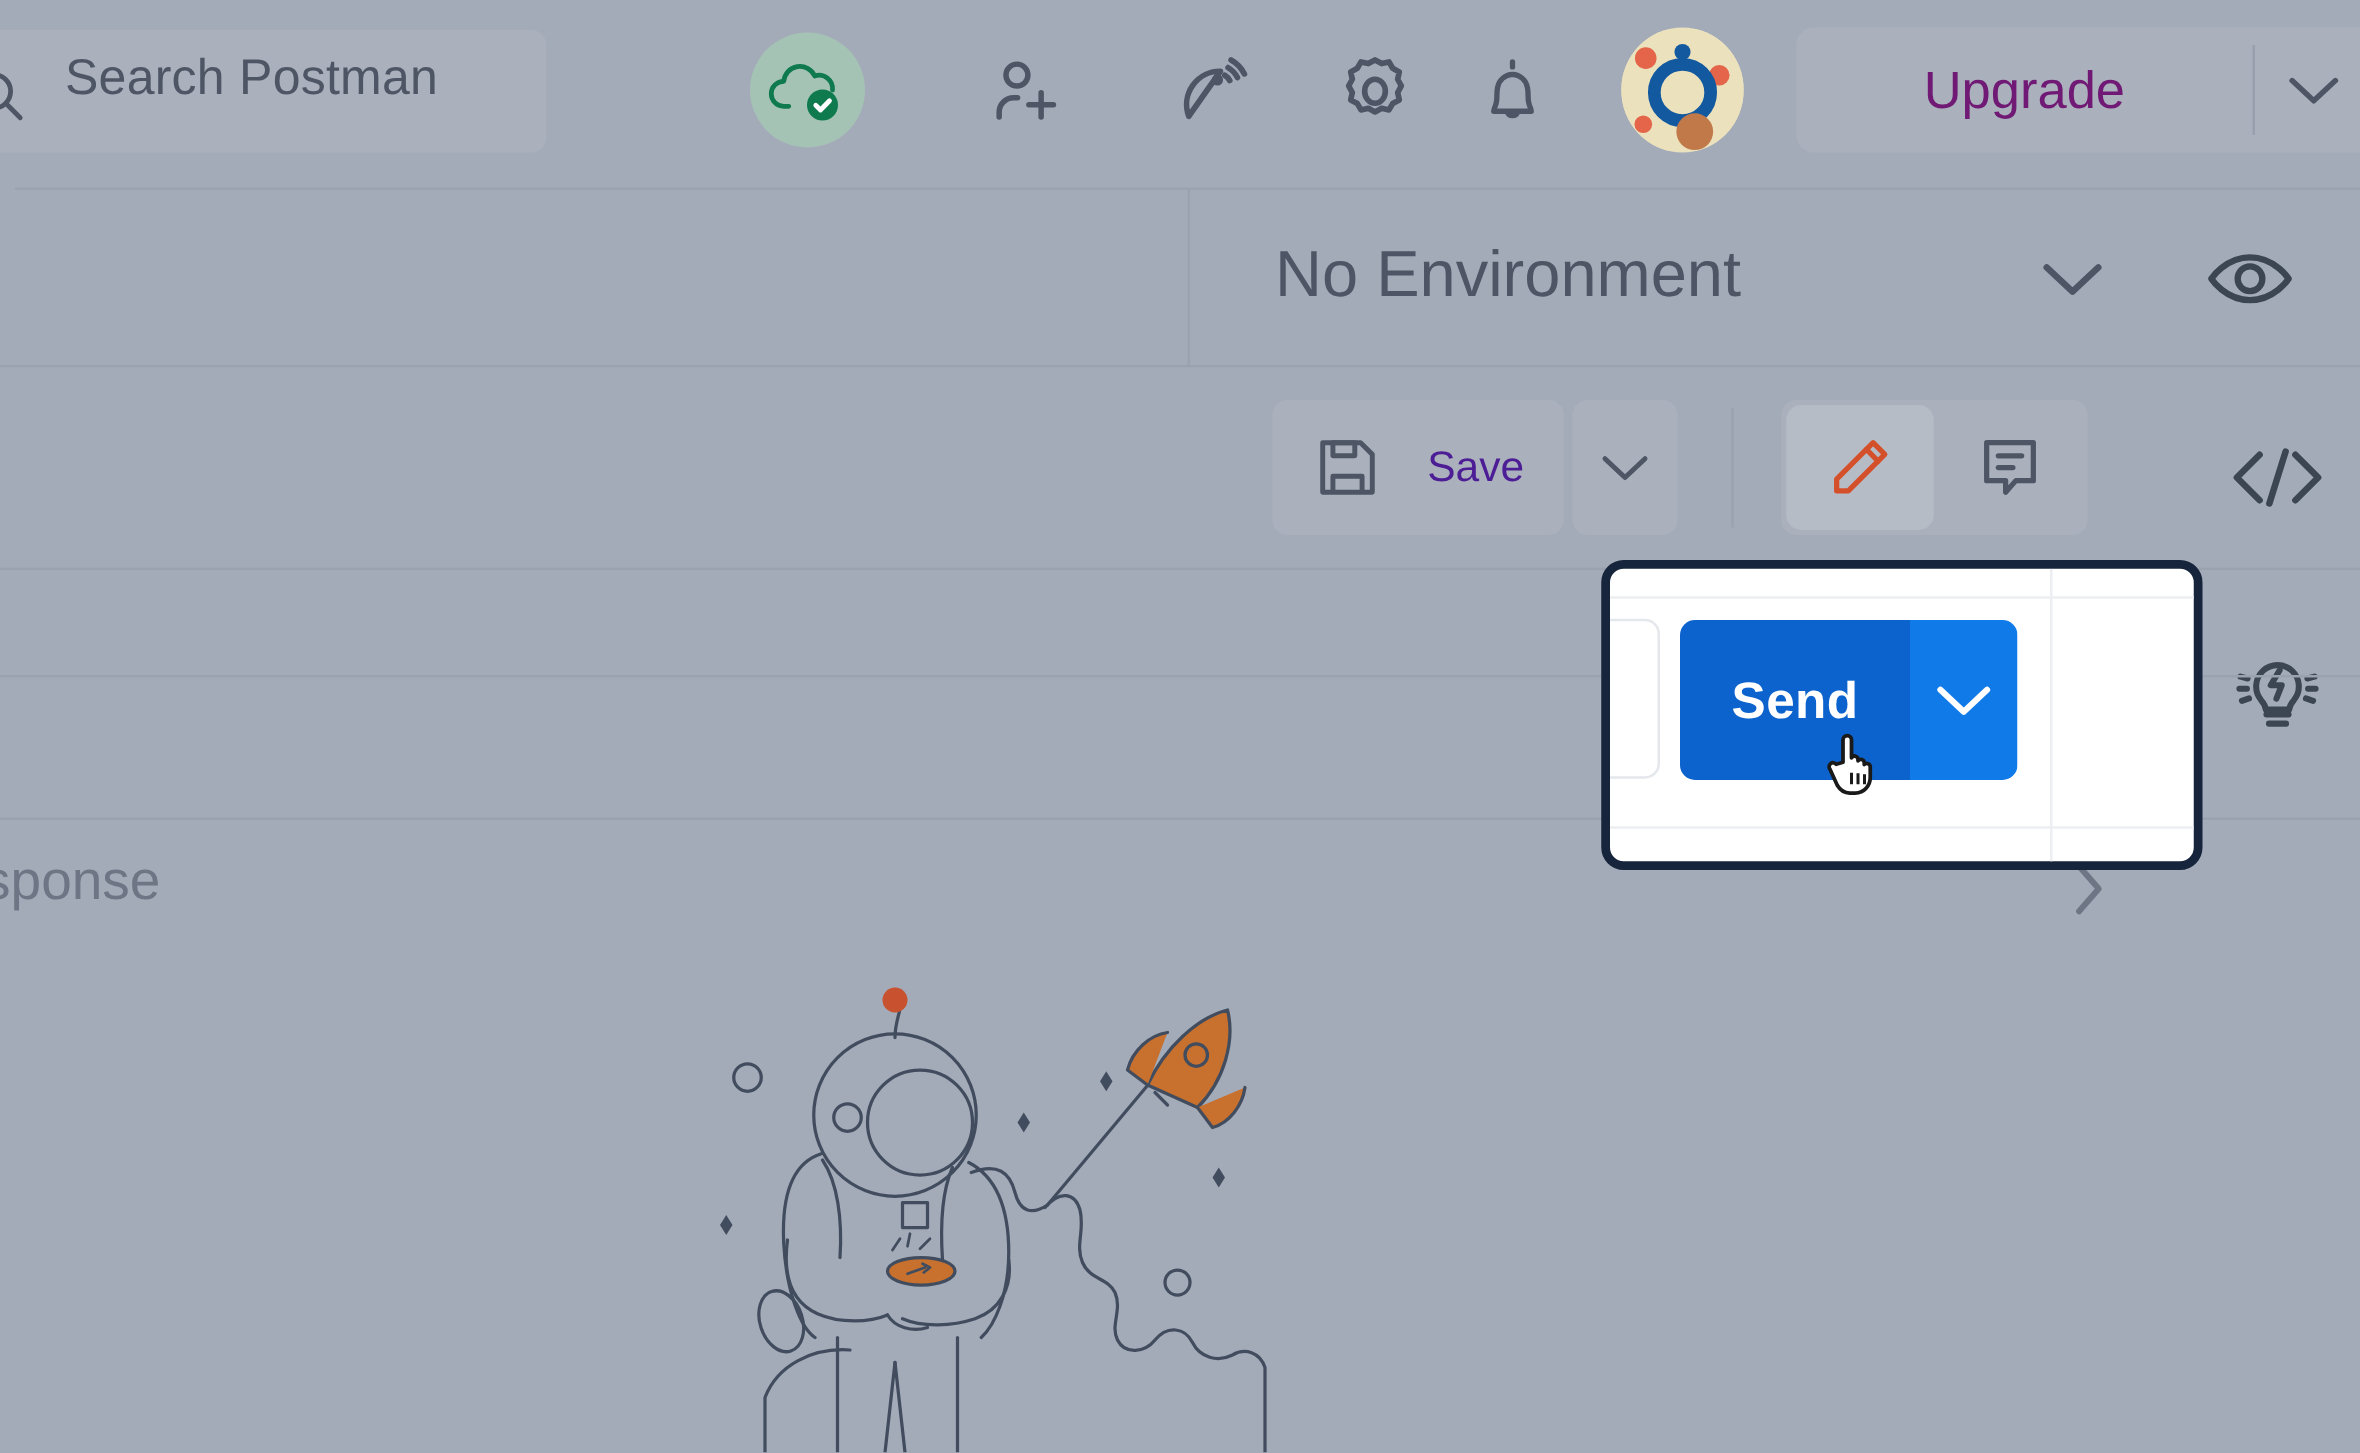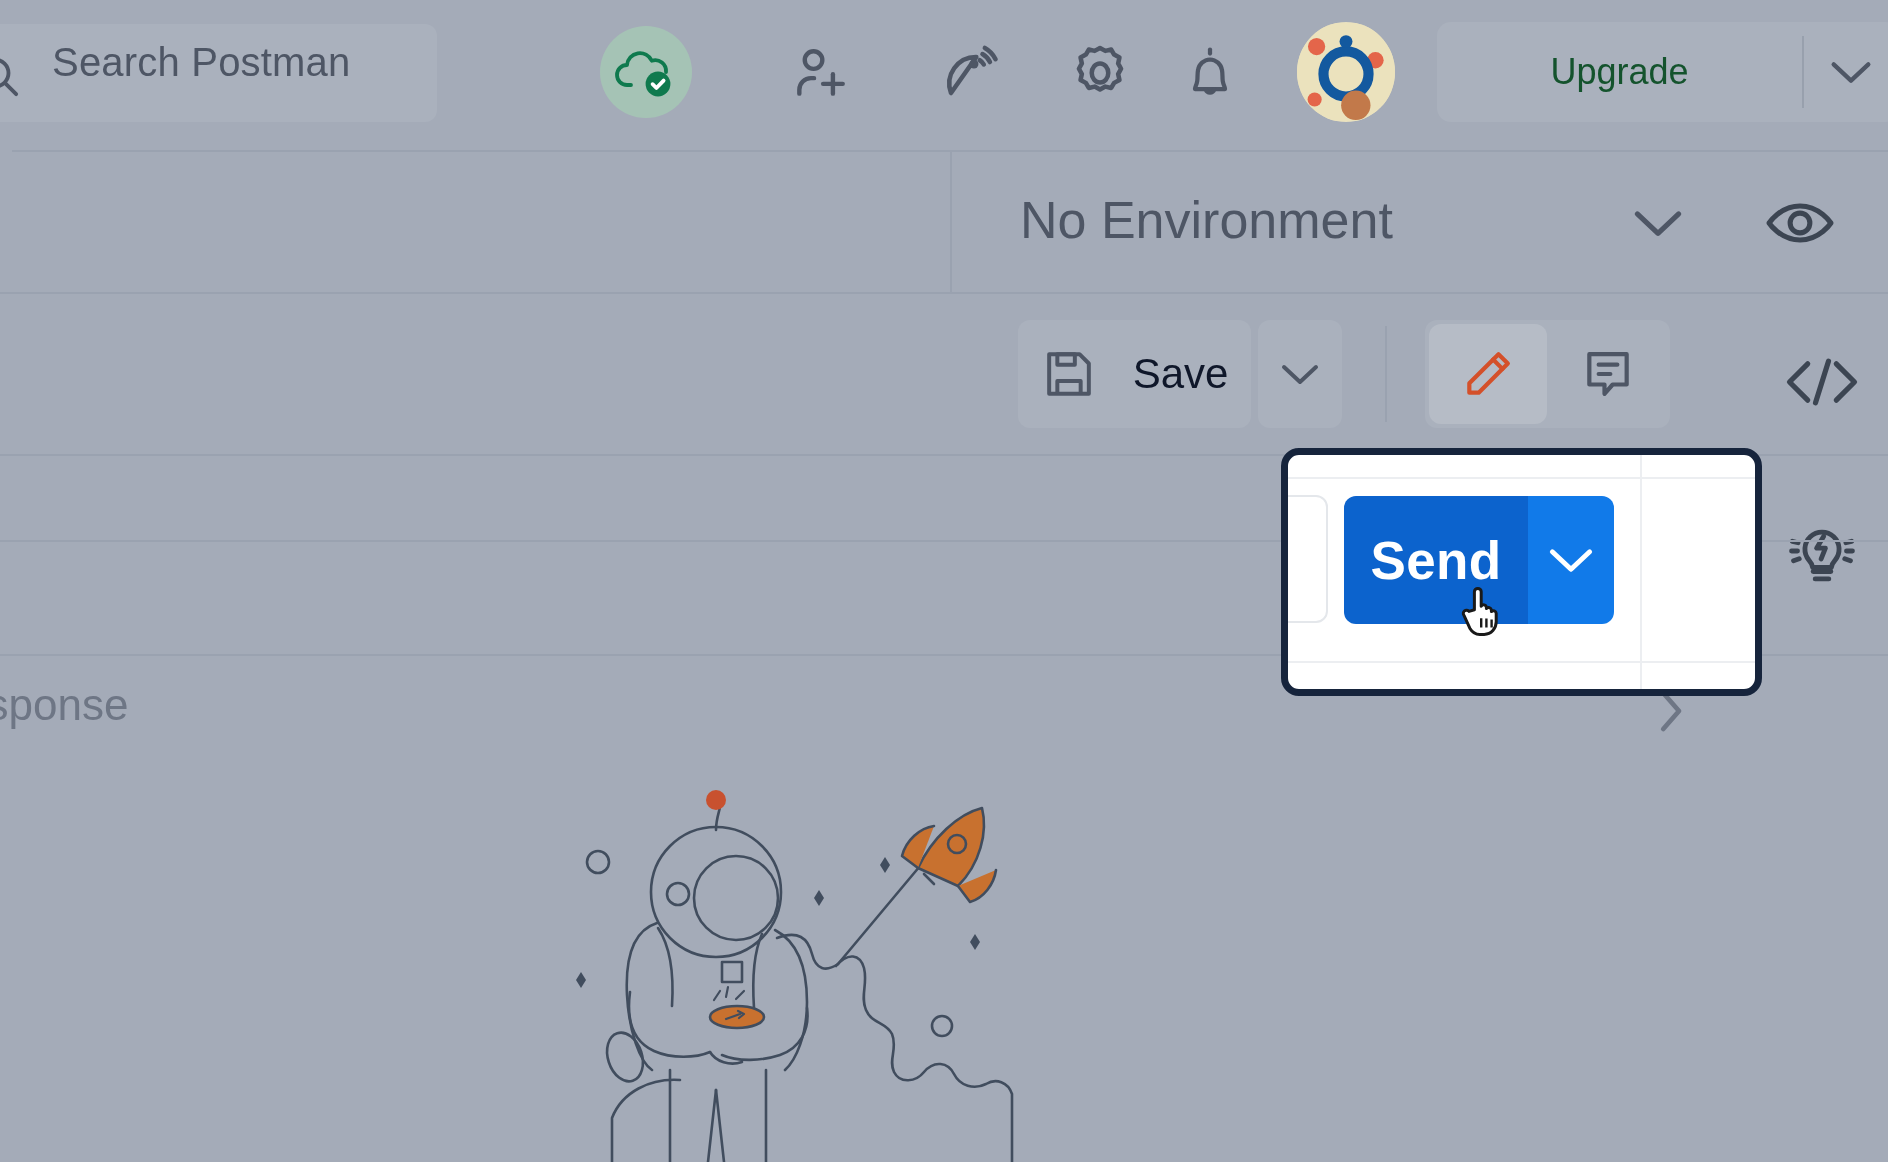--- a/index.html
+++ b/index.html
@@ -63,21 +63,21 @@
   .upgrade-btn {
     position: absolute; left: 1425px; top: 22px;
     width: 463px; height: 100px;
     background: #aab1bd;
     border-radius: 14px;
   }
   .upgrade-label {
     position: absolute; left: 0; top: 0;
     width: 365px; height: 100px;
     display: flex; align-items: center; justify-content: center;
-    font-size: 36px; color: #14532d;
+    font-size: 42px; color: #701a75;
   }
   .upgrade-divider {
     position: absolute; left: 365px; top: 14px;
     width: 2px; height: 72px; background: #98a0ad;
   }
   .upgrade-caret {
     position: absolute; left: 365px; top: 0;
     width: 98px; height: 100px;
     display: flex; align-items: center; justify-content: center;
   }
@@ -116,21 +116,21 @@
     background: #a4abb8;
   }
   .save-btn {
     position: absolute; left: 1018px; top: 26px;
     width: 233px; height: 108px;
     background: #aab1bd;
     border-radius: 12px;
     display: flex; align-items: center; justify-content: center;
     gap: 16px;
   }
-  .save-label { font-size: 42px; color: #0f172a; margin-left: 20px; }
+  .save-label { font-size: 34px; color: #4c1d95; margin-left: 20px; }
   .save-caret-btn {
     position: absolute; left: 1258px; top: 26px;
     width: 84px; height: 108px;
     background: #aab1bd;
     border-radius: 12px;
     display: flex; align-items: center; justify-content: center;
   }
   .action-vdiv {
     position: absolute; left: 1385px; top: 32px;
     width: 2px; height: 96px; background: #9aa2b0;
@@ -223,21 +223,21 @@
     border-radius: 12px;
     overflow: hidden;
     display: flex;
   }
   .send-main {
     flex: 0 0 184px;
     background: #0c63cd;
     display: flex; align-items: center; justify-content: center;
   }
   .send-label {
-    font-size: 53px; font-weight: bold; color: #ffffff;
+    font-size: 41px; font-weight: bold; color: #ffffff;
     letter-spacing: .3px;
   }
   .send-caret {
     flex: 1;
     background: #117ae9;
     display: flex; align-items: center; justify-content: center;
   }
   .cursor {
     position: absolute; left: 172px; top: 128px;
     width: 44px; height: 54px;

